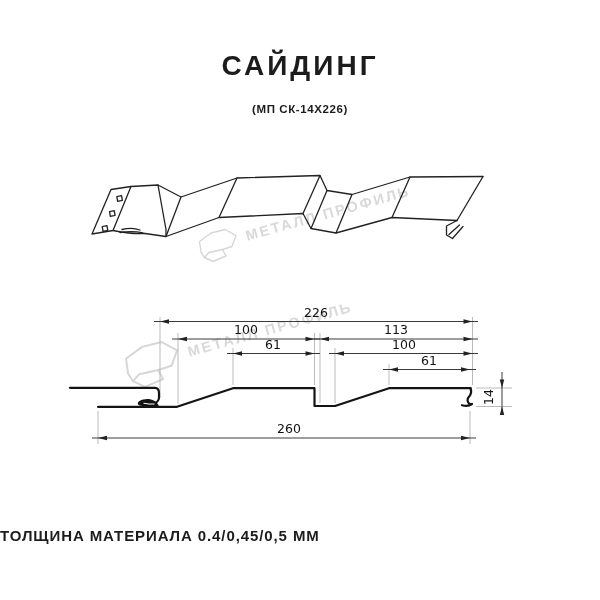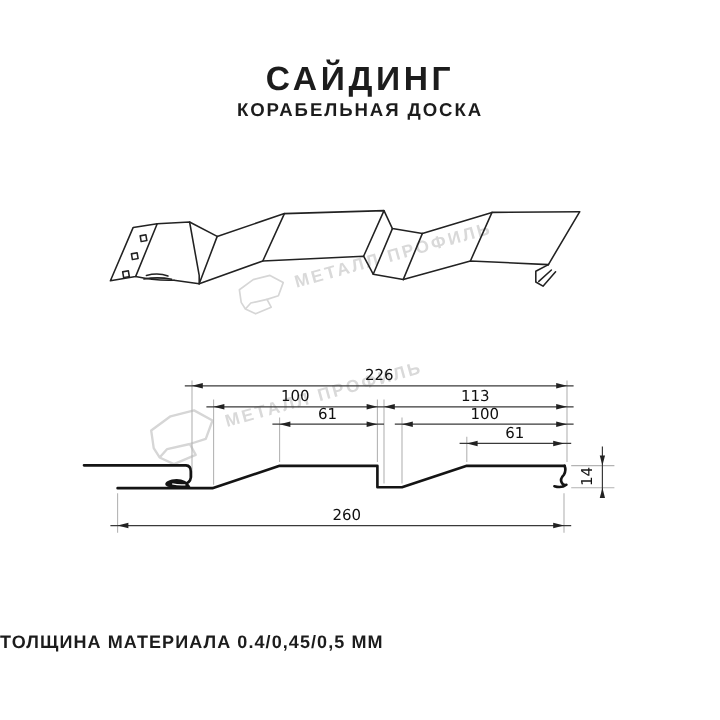--- a/index.html
+++ b/index.html
@@ -23,21 +23,21 @@
   .arr{fill:#222;stroke:none;}
   .lbl{font-family:"DejaVu Sans","Liberation Sans",sans-serif;font-size:12.5px;fill:#111;}
   .logo{stroke:#d6d6d6;stroke-width:1.4;fill:none;stroke-linejoin:round;}
 </style>
 </head>
 <body>
 
 <div class="page">
 
   <div class="hdr title">САЙДИНГ</div>
-  <div class="hdr subtitle">КОРАБЕЛЬНАЯ ДОСКА</div>
+  <div class="hdr model">(МП СК-14Х226)</div>
 
   <div class="wm wm1">МЕТАЛЛ ПРОФИЛЬ</div>
   <div class="wm wm2">МЕТАЛЛ ПРОФИЛЬ</div>
 
   <svg width="600" height="600" viewBox="0 0 600 600">
 
     <g>
       <path class="logo" d="M201,252 L199.5,241.5 L211,233 L225,229.5 L236,235.5 L232,246.5 L222.5,249.5 L226,256 L213,261.5 L204.5,257.5 Z"></path>
       <path class="logo" d="M222.5,249.5 L209,252.5 L204.5,257.5"></path>
     </g>

